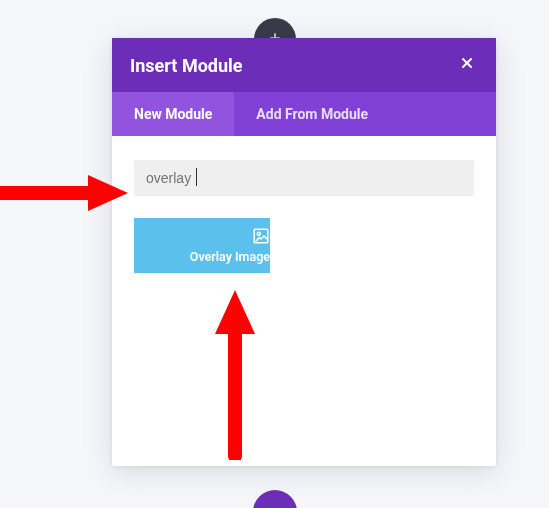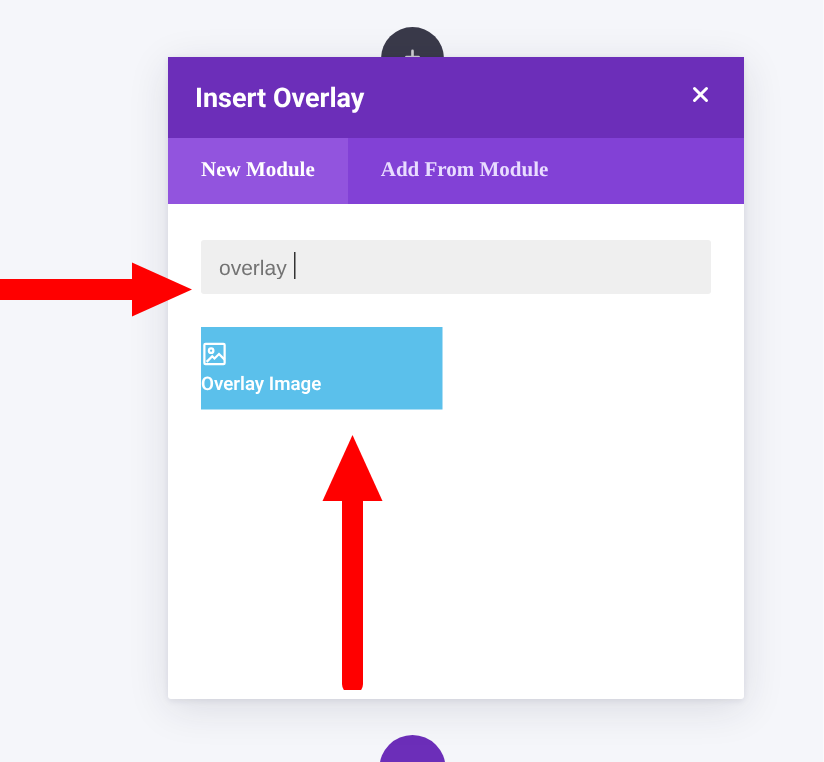--- a/index.html
+++ b/index.html
@@ -64,21 +64,20 @@
     height: 22px;
     display: flex;
     align-items: center;
     justify-content: center;
     cursor: pointer;
   }
   .close-btn svg { width: 16px; height: 16px; }
   .tabs {
     display: flex;
     background: #8241d6;
-    font-family: Liberation Serif, serif;
   }
   .tab {
     padding: 14px 22px;
     color: #e8dcff;
     font-size: 14px;
     font-weight: 700;
     cursor: pointer;
   }
   .tab.active {
     background: #9254de;
@@ -106,27 +105,27 @@
     width: 1px;
     height: 18px;
     background: #333;
     pointer-events: none;
   }
   .module-row {
     display: flex;
     margin-top: 22px;
   }
   .module-card {
-    width: 161px;
+    width: 136px;
     height: 55px;
     background: #5bc0eb;
     color: #fff;
     display: flex;
     flex-direction: column;
-    align-items: flex-start;
+    align-items: flex-end;
     justify-content: center;
     gap: 4px;
     cursor: pointer;
   }
   .module-card .icon { width: 18px; height: 18px; }
   .module-label { font-size: 12.5px; font-weight: 600; }
   .arrow1 {
     position: absolute;
     top: 167px;
     left: -4px;
@@ -154,21 +153,21 @@
       <line x1="12" y1="5" x2="12" y2="19"></line>
         <line x1="5" y1="12" x2="19" y2="12"></line>
     </svg>
   </span>
 </div>
 
 <div class="bottom-circle"></div>
 
 <div class="modal">
   <div class="modal-header">
-    <div class="modal-title">Insert Overlay</div>
+    <div class="modal-title">Insert Module</div>
     <div class="close-btn">
       <span>
         <svg viewBox="0 0 24 24" fill="none" stroke="#fff" stroke-width="3" stroke-linecap="round">
           <line x1="6" y1="6" x2="18" y2="18"></line>
             <line x1="18" y1="6" x2="6" y2="18"></line>
         </svg>
       </span>
     </div>
   </div>
 

